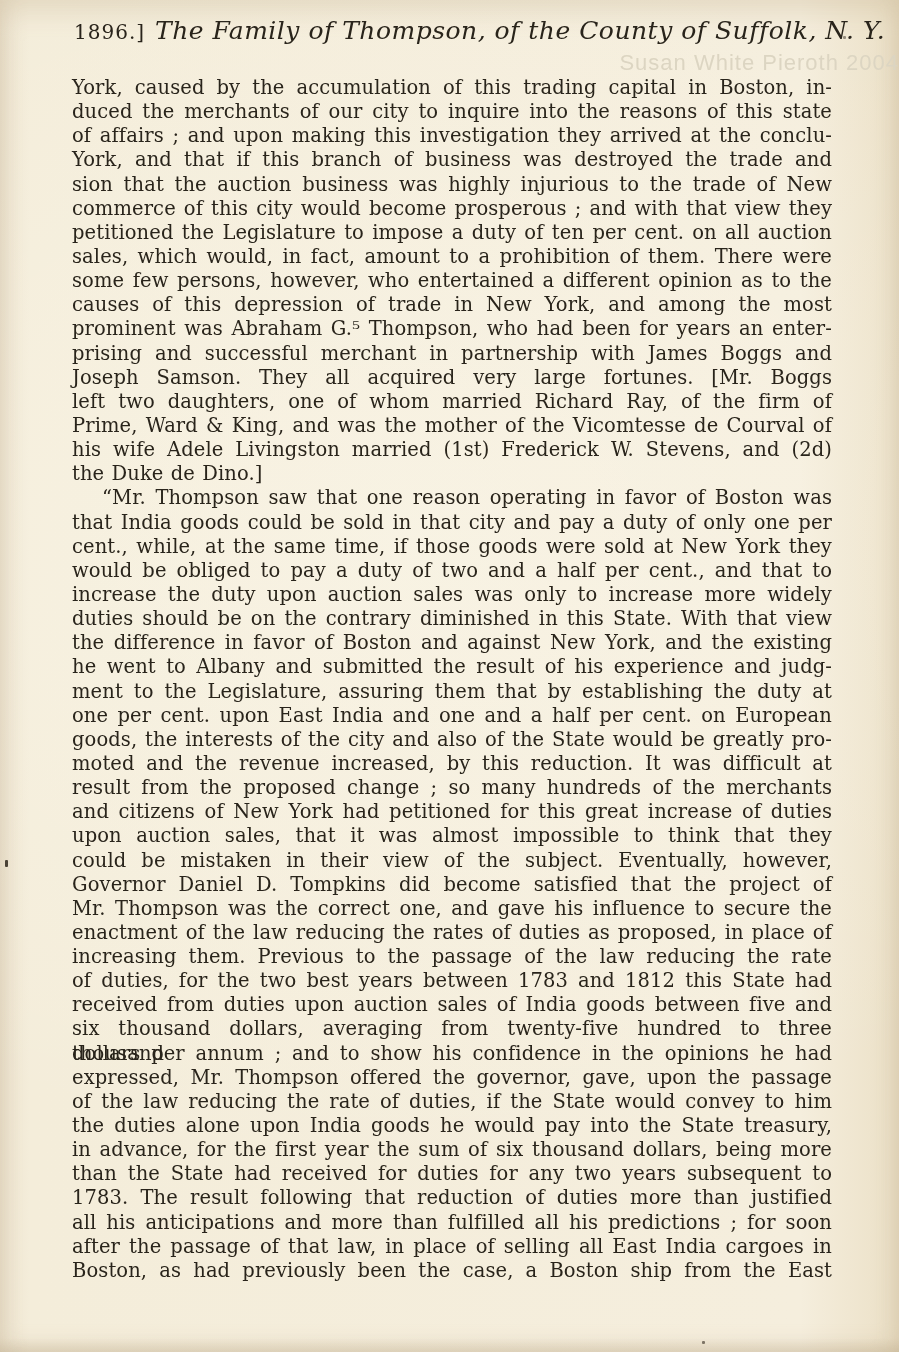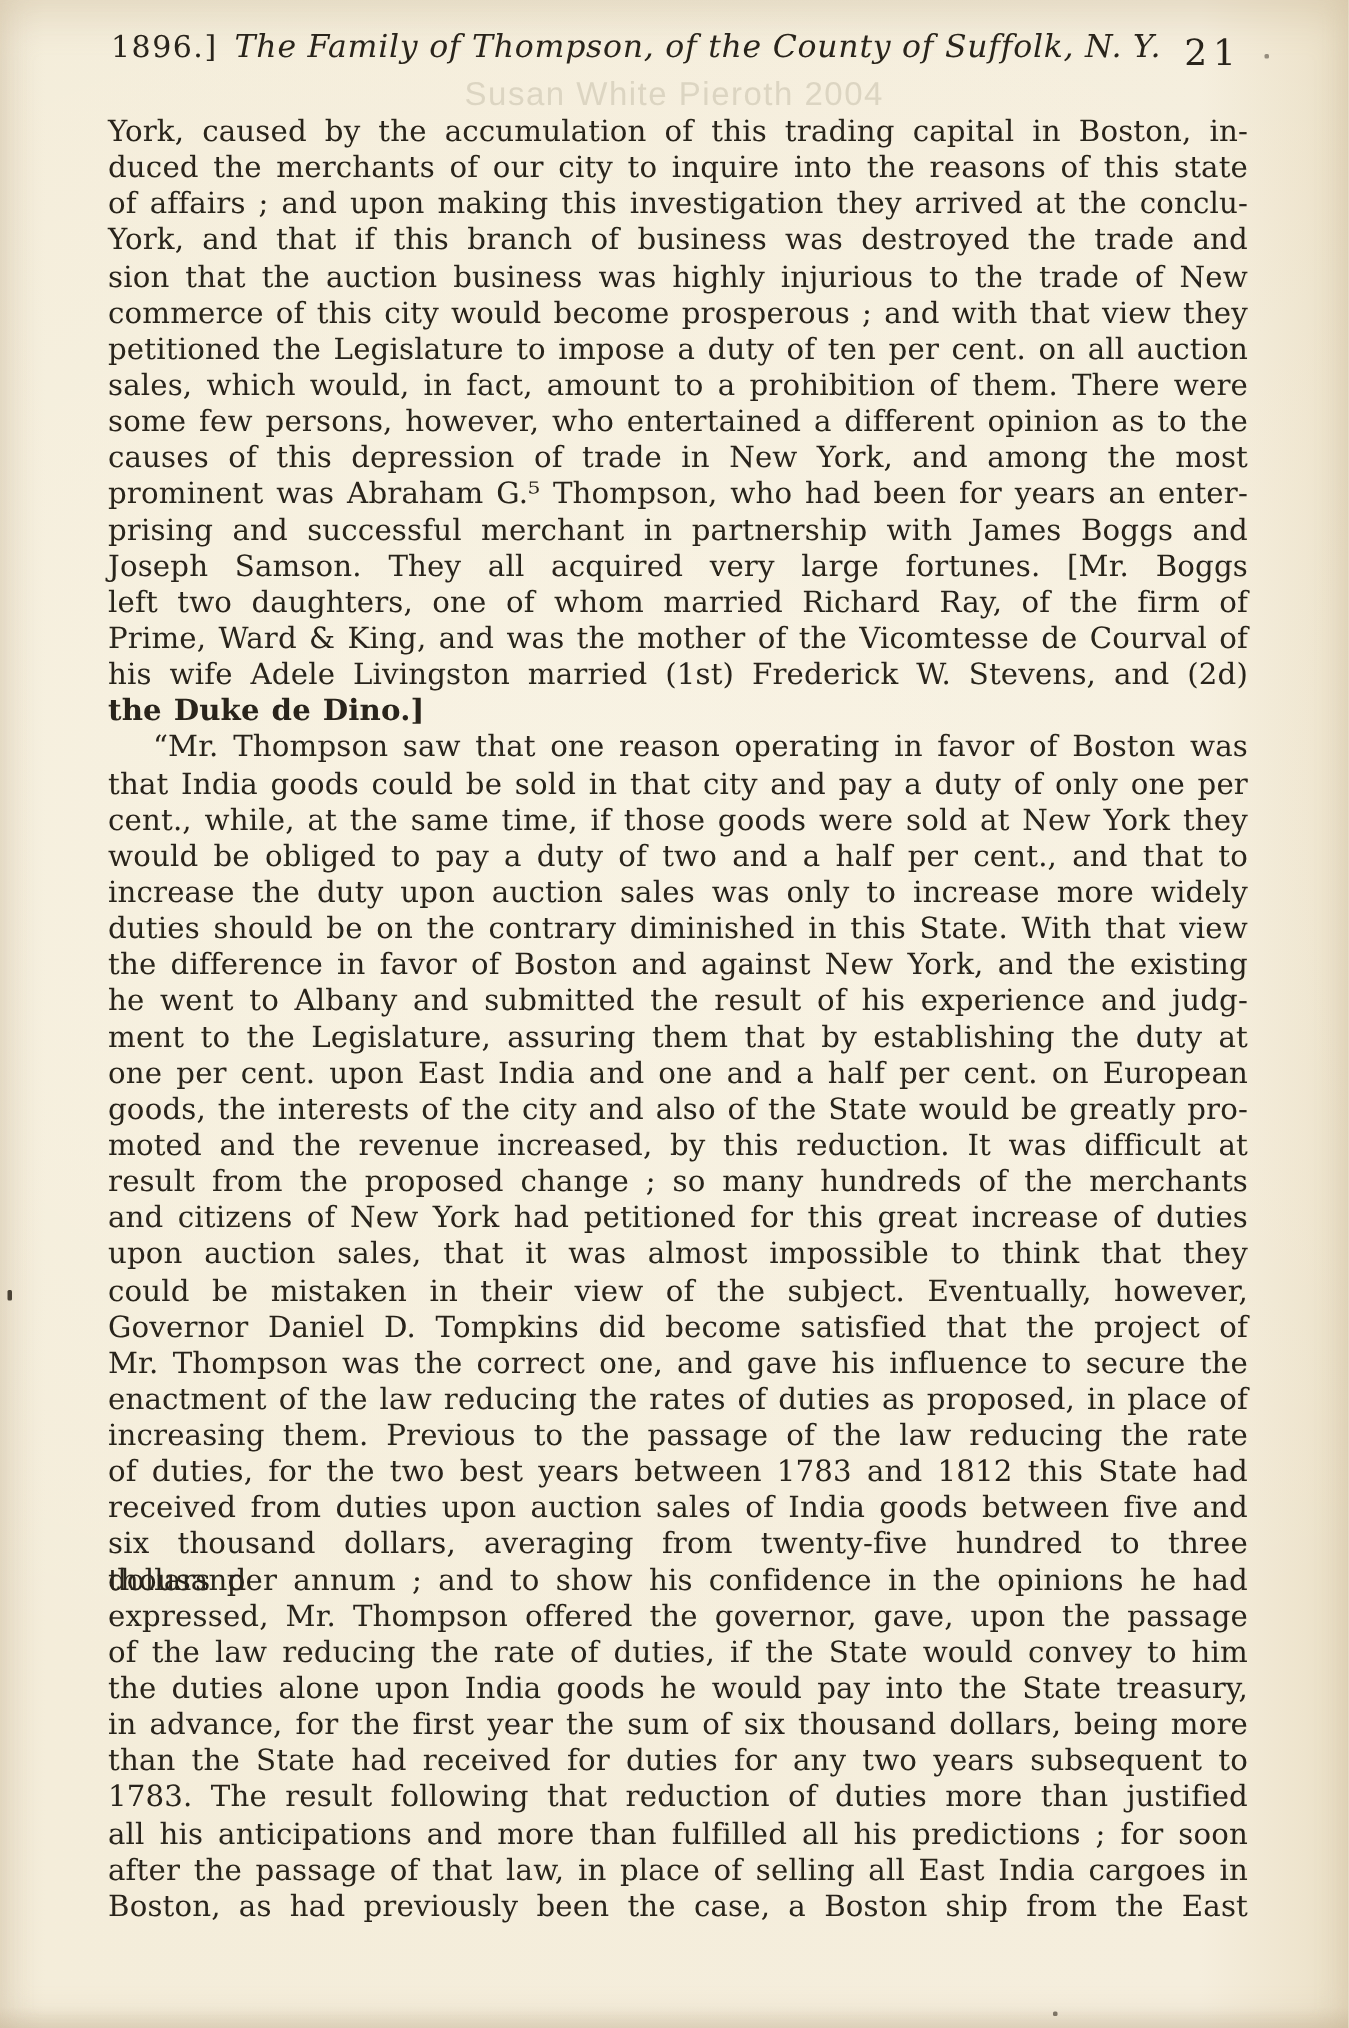--- a/index.html
+++ b/index.html
@@ -32,37 +32,37 @@
     white-space: nowrap;
   }
   .year-label {
     letter-spacing: 1px;
     font-size: 20px;
   }
   .page-title {
     flex: 1;
     text-align: center;
     font-style: italic;
-    font-size: 21px;
+    font-size: 25px;
     letter-spacing: 0.5px;
     padding-left: 10px;
   }
   .page-number {
     font-size: 24px;
     letter-spacing: 4px;
     padding-left: 14px;
     position: relative;
     top: 5px;
   }
   .watermark {
     position: absolute;
     top: 50px;
     left: 0;
     width: 100%;
-    text-align: center;
+    text-align: right;
     font-family: "Liberation Sans", "DejaVu Sans", sans-serif;
     font-size: 22px;
     color: #dcd5c2;
     letter-spacing: 1px;
     user-select: none;
   }
   .text-body {
     position: absolute;
     top: 76px;
     left: 72px;
@@ -74,21 +74,20 @@
   }
   .line {
     text-align: justify;
     text-align-last: justify;
     white-space: normal;
     height: 24.15px;
     overflow: visible;
   }
   .line.last {
     text-align-last: left;
-    font-weight: bold;
   }
   .line.indent {
     text-indent: 30px;
   }
   .scan-speck {
     position: absolute;
     background: #4a4236;
     border-radius: 1px;
   }
   .speck-a { left: 5px; top: 860px; width: 3px; height: 7px; }

